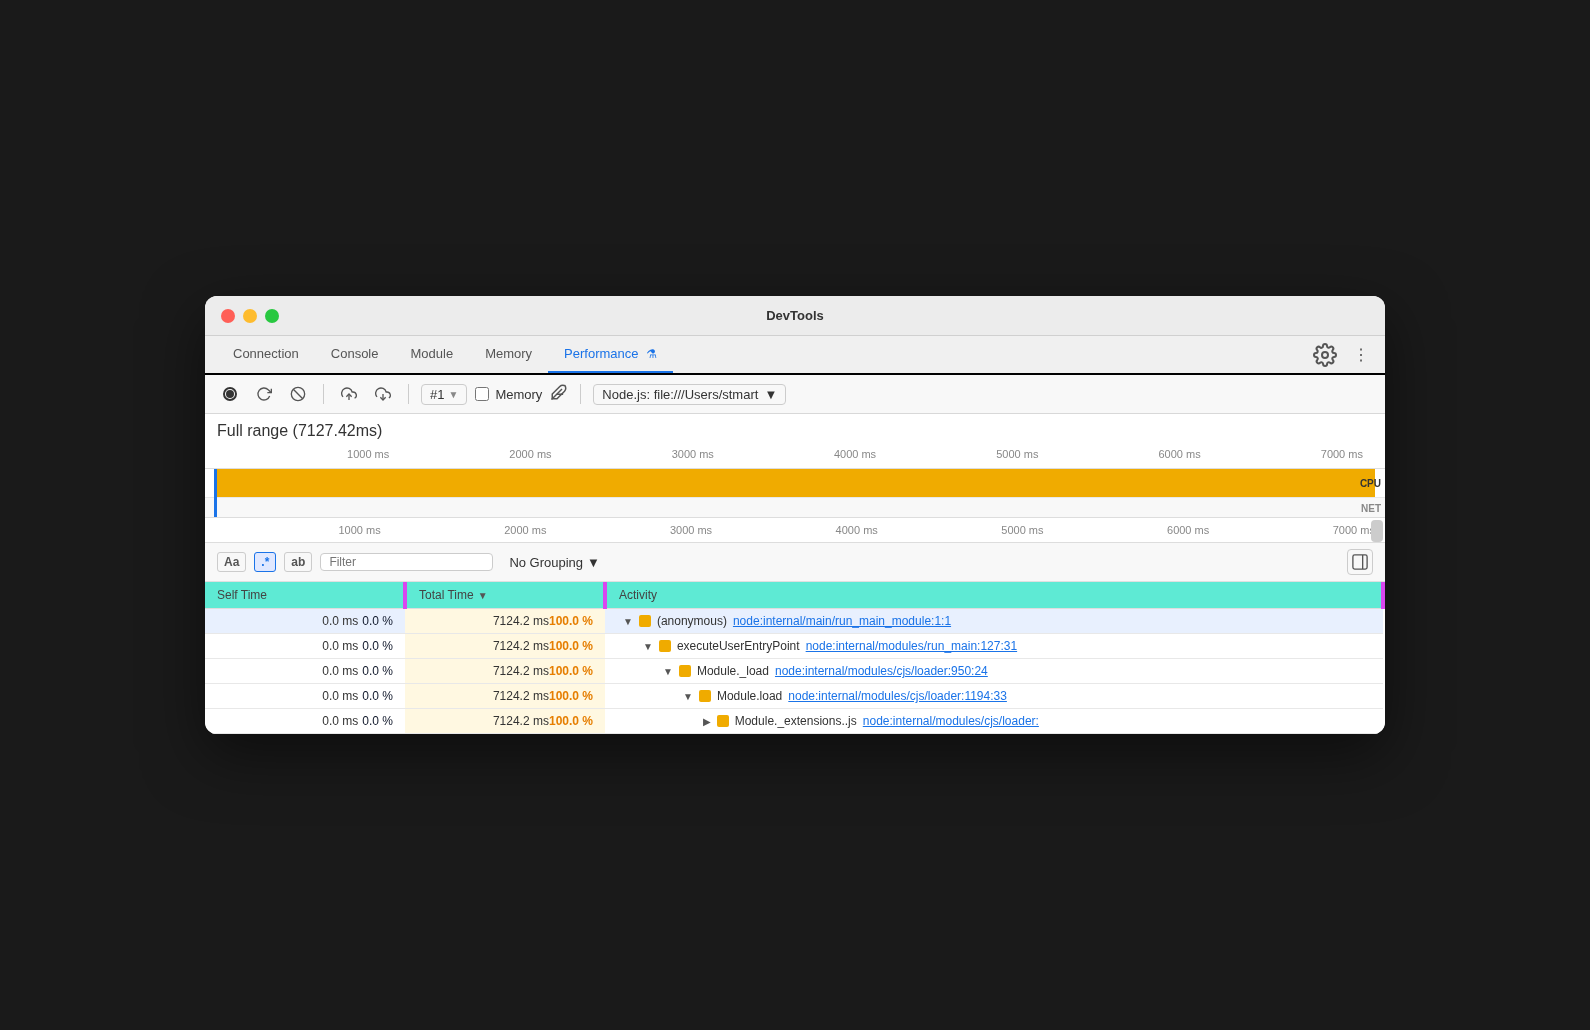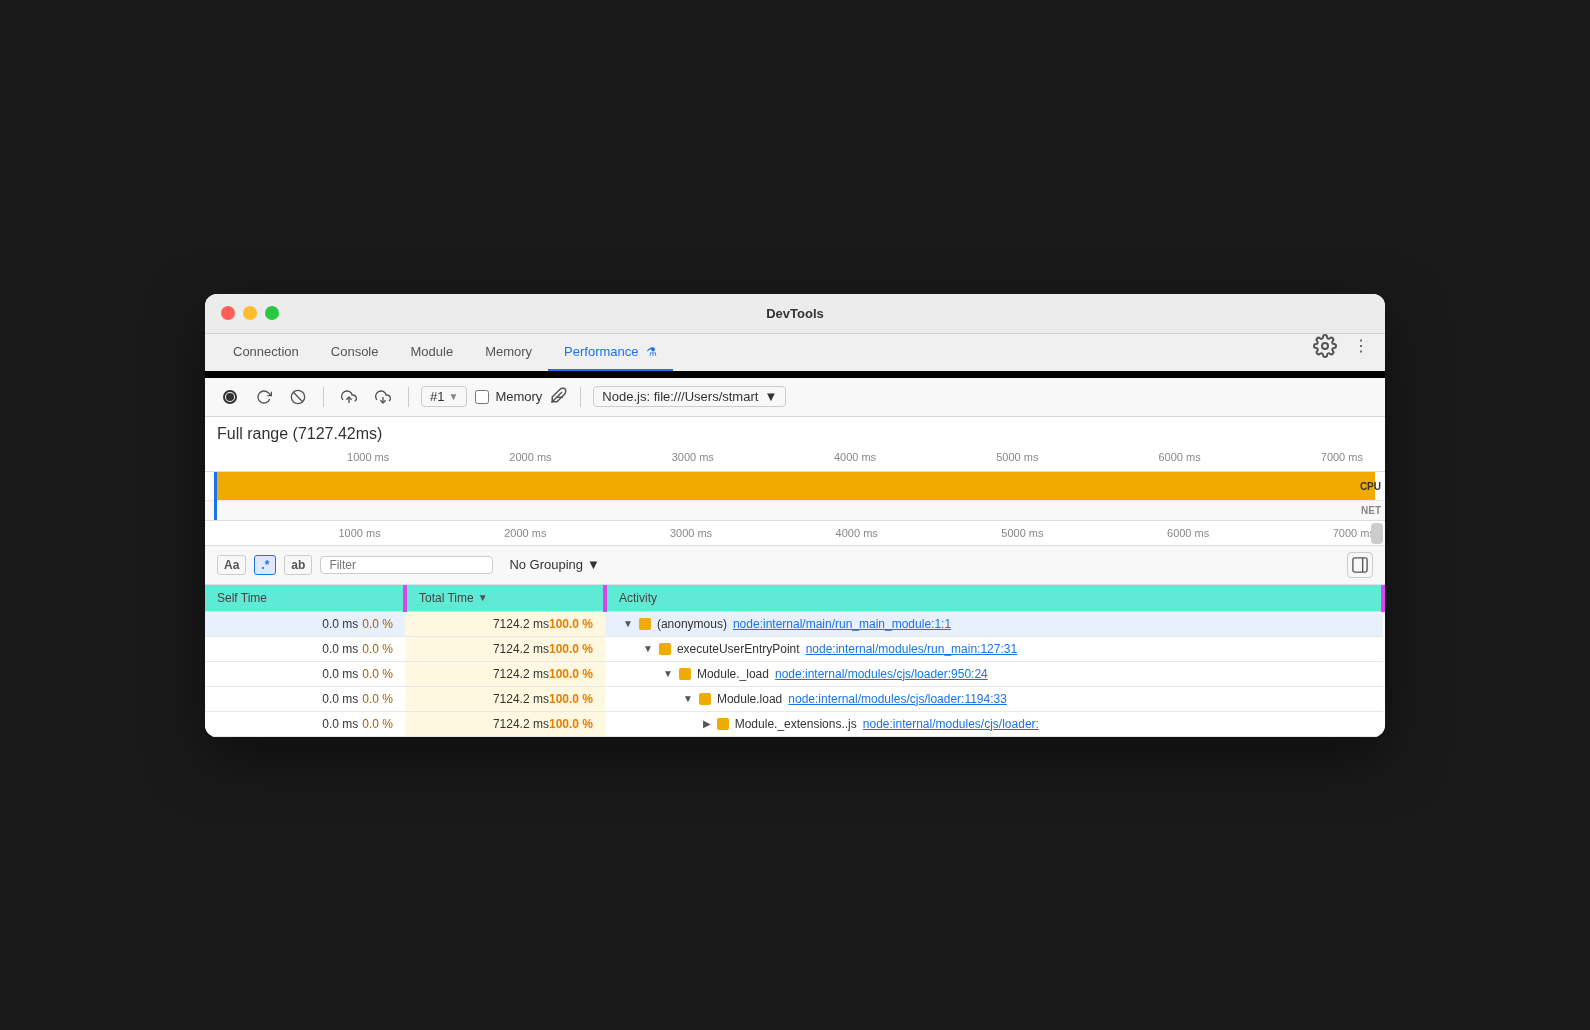--- a/index.html
+++ b/index.html
@@ -42,23 +42,23 @@
     .tl-yellow { background: #febc2e; }
     .tl-green { background: #28c840; }
     .window-title {
       font-size: 13px;
       font-weight: 600;
       color: #333;
     }
     .tab-bar {
       background: #f0f0f0;
       display: flex;
-      align-items: flex-start;
+      align-items: center;
       padding: 0 12px;
-      border-bottom: 7px solid #000000;
+      border-bottom: 2px solid #000000;
       position: relative;
     }
     .tab {
       padding: 10px 16px;
       font-size: 13px;
       color: #555;
       cursor: pointer;
       border-bottom: 2px solid transparent;
       white-space: nowrap;
     }
@@ -333,21 +333,21 @@
       text-align: right;
     }
     .total-time-col {
       width: 200px;
       text-align: right;
     }
     .activity-col {
       min-width: 400px;
     }
     .time-value { color: #333; }
-    .time-percent { color: #a16207; margin-left: 4px; }
+    .time-percent { color: #0f172a; margin-left: 4px; }
     .total-bar-cell {
       background: #fff8e1;
     }
     .total-percent {
       color: #e67e00;
       font-weight: 600;
     }
     .activity-cell {
       display: flex;
       align-items: center;

